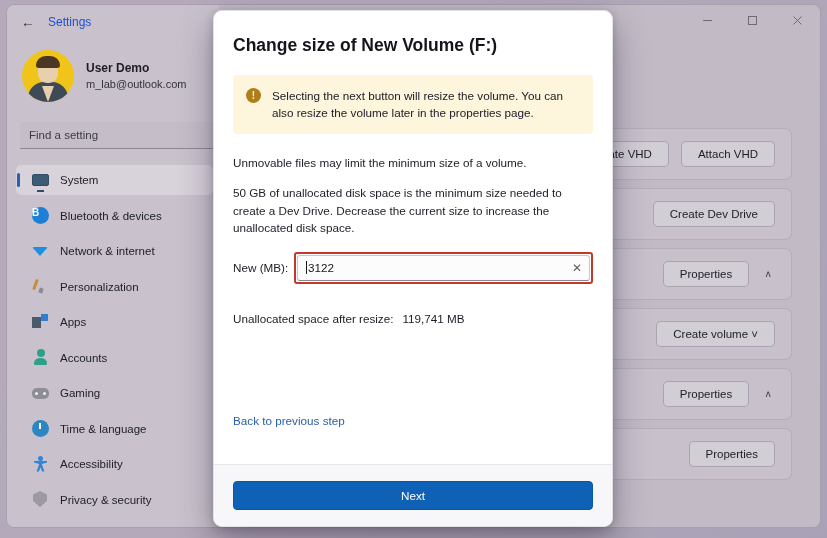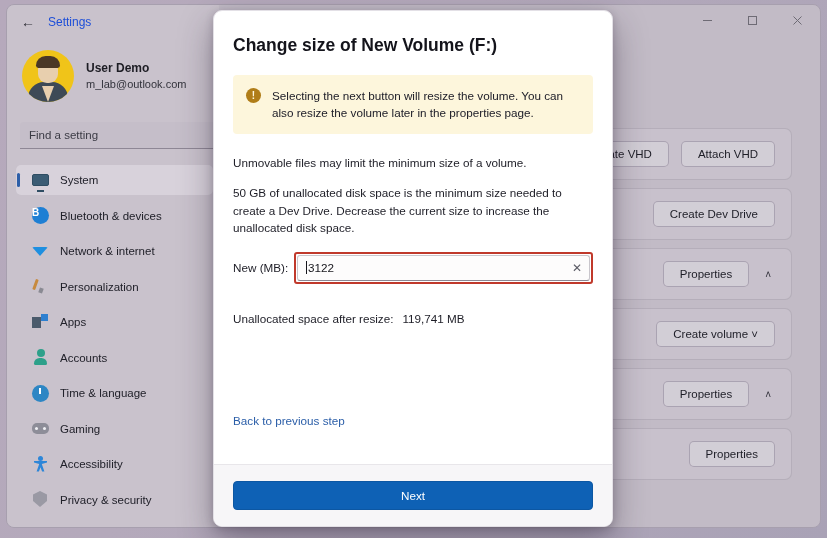--- a/index.html
+++ b/index.html
@@ -395,29 +395,29 @@
             <span class="nav-label">Apps</span>
           </div>
           <div class="nav-item">
             <span class="nav-icon">
               <span class="ic-account" style="display: block;"></span>
             </span>
             <span class="nav-label">Accounts</span>
           </div>
           <div class="nav-item">
             <span class="nav-icon">
+              <span class="ic-game" style="display: block;"></span>
+            </span>
+            <span class="nav-label">Gaming</span>
+          </div>
+          <div class="nav-item">
+            <span class="nav-icon">
               <span class="ic-clock" style="display: block;"></span>
             </span>
             <span class="nav-label">Time &amp; language</span>
-          </div>
-          <div class="nav-item">
-            <span class="nav-icon">
-              <span class="ic-game" style="display: block;"></span>
-            </span>
-            <span class="nav-label">Gaming</span>
           </div>
           <div class="nav-item">
             <span class="nav-icon">
               <span class="ic-access" style="display: block;"></span>
             </span>
             <span class="nav-label">Accessibility</span>
           </div>
           <div class="nav-item">
             <span class="nav-icon">
               <span class="ic-shield" style="display: block;"></span>

